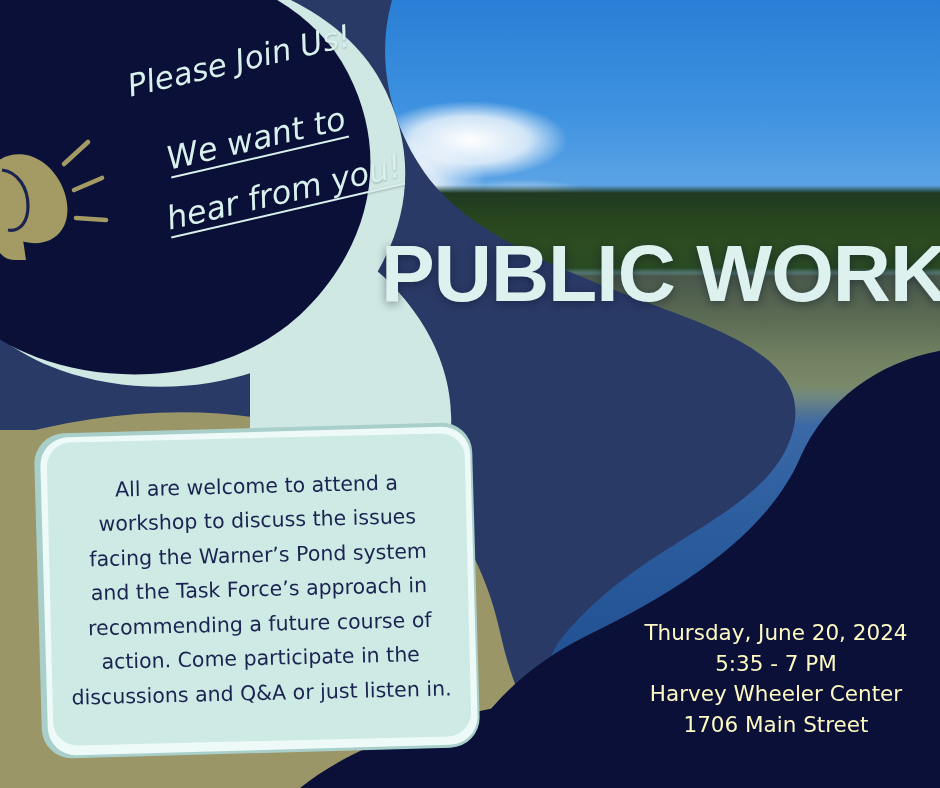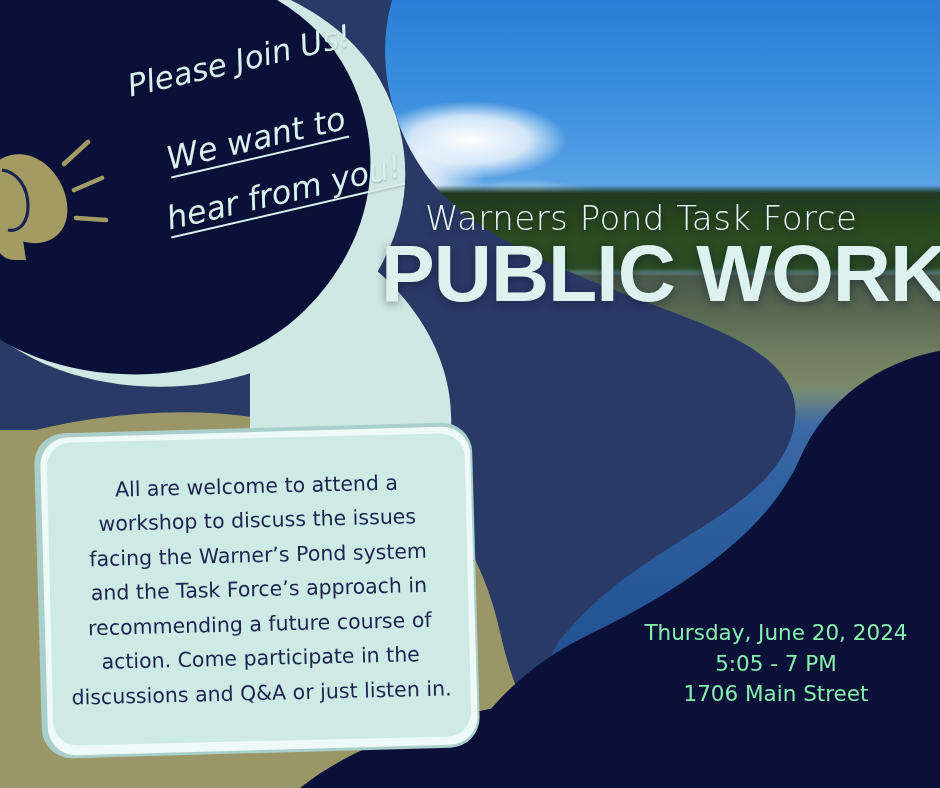--- a/index.html
+++ b/index.html
@@ -182,21 +182,21 @@
     font-size:20.5px;
     line-height:1.68;
     text-align:center;
     font-weight:400;
   }
 
   
   .details{
     position:absolute; right:14px; top:618px; width:300px;
     text-align:center;
-    color:#86efac;
+    color:#fef9c3;
     font-family:"DejaVu Sans", sans-serif;
     font-size:21.5px;
     line-height:1.42;
     font-weight:400;
   }
   .details div{ white-space:nowrap; }
 </style>
 </head>
 <body>
 
@@ -226,28 +226,28 @@
         <line x1="86" y1="70" x2="114" y2="58"></line>
         <line x1="88" y1="98" x2="118" y2="100"></line>
       </g>
     </svg>
   </div>
 
   <div class="script script-1">Please Join Us!</div>
   <div class="script script-2">We want to</div>
   <div class="script script-3">hear from you!</div>
 
-  <div class="kicker">Warners Pond Task Force</div>
   <div class="headline">PUBLIC WORKSHOP</div>
 
   <div class="card-shadow"></div>
   <div class="card-inner-edge"></div>
   <div class="card">
     <p>All are welcome to attend a workshop to discuss the issues facing the Warner’s Pond system and the Task Force’s approach in recommending a future course of action.  Come participate in the discussions and Q&amp;A or just listen in.</p>
   </div>
 
   <div class="details">
     <div>Thursday, June 20, 2024</div>
-    <div>5:05 - 7 PM</div>
+    <div>5:35 - 7 PM</div>
+    <div>Harvey Wheeler Center</div>
     <div>1706 Main Street</div>
   </div>
 
 </div>
 
 </body></html>

